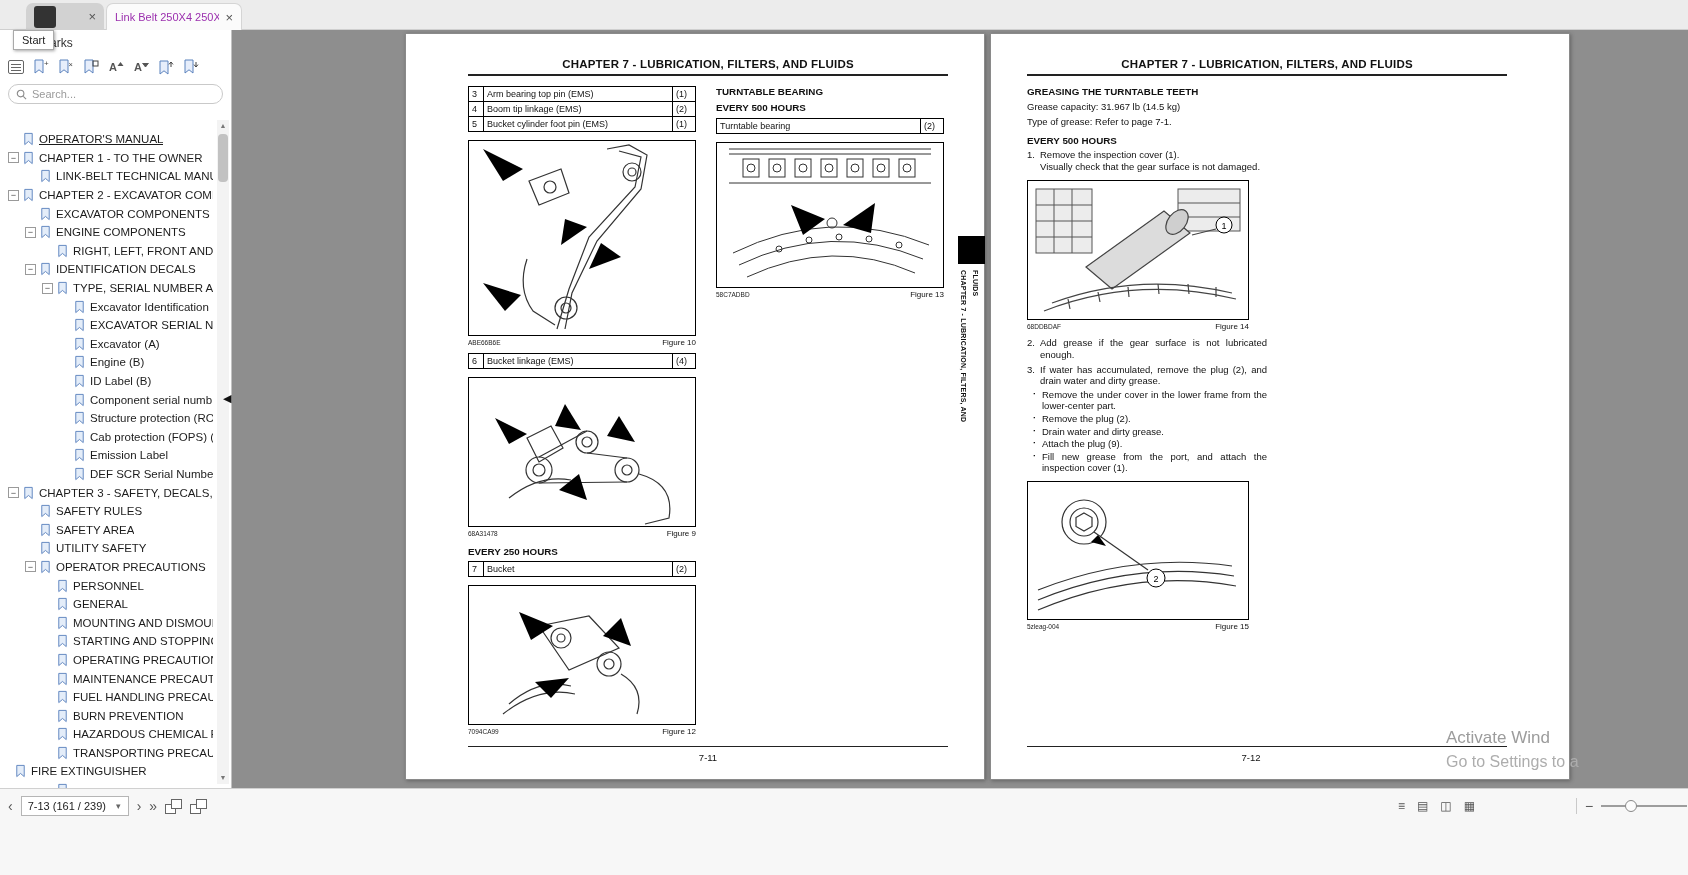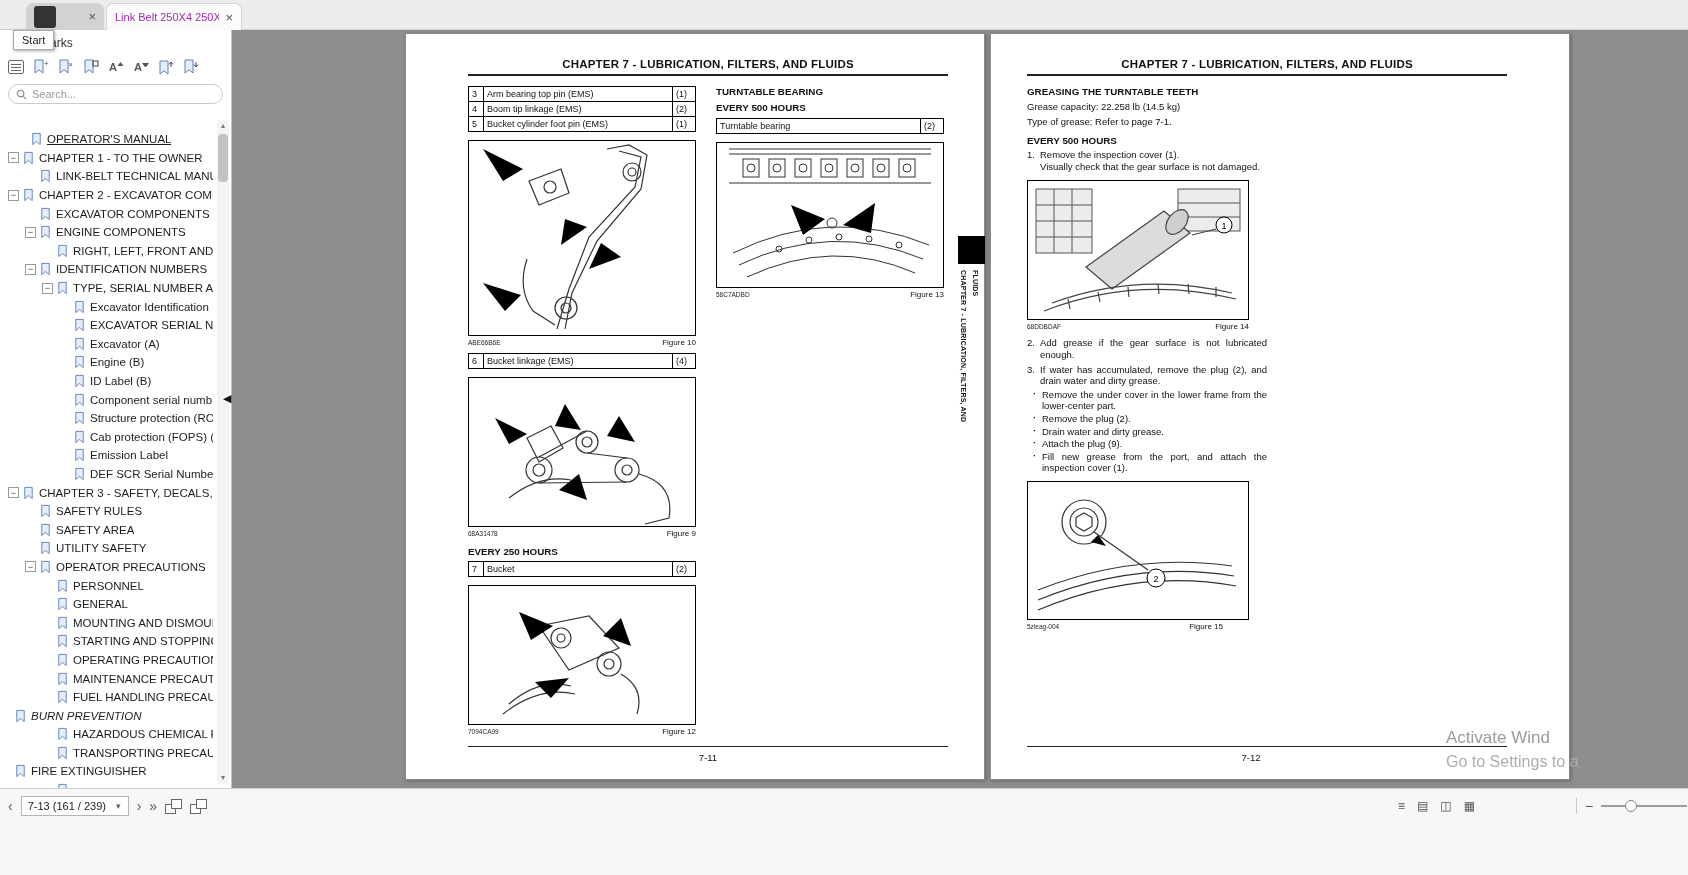--- a/index.html
+++ b/index.html
@@ -192,21 +192,21 @@
     </span>
   </div>
   <div class="search-row">
     <svg width="11" height="11" viewBox="0 0 12 12">
         <circle cx="5" cy="5" r="3.6" fill="none" stroke="#8a8a8a" stroke-width="1.2"></circle>
         <line x1="8" y1="8" x2="11" y2="11" stroke="#8a8a8a" stroke-width="1.2"></line>
       </svg>
     <input type="text" placeholder="Search..." style="">
   </div>
   <div id="tree">
-      <div class="tree-row selected" style="padding-left: 16px; text-decoration: underline;">
+      <div class="tree-row selected" style="padding-left: 8px; text-decoration: underline;">
         <span class="expander"></span>
         <span class="flag"><svg viewBox="0 0 13 15" width="13" height="14">
             <path d="M2.5 1.5 h8 v12 l-4 -3.4 l-4 3.4 z" fill="#e4edf9" stroke="#5b82bd" stroke-width="1"></path>
           </svg></span>
         <span class="tree-label">OPERATOR'S MANUAL</span>
       </div>
       <div class="tree-row" style="padding-left: 8px;">
         <span class="expander box">−</span>
         <span class="flag"><svg viewBox="0 0 13 15" width="13" height="14">
             <path d="M2.5 1.5 h8 v12 l-4 -3.4 l-4 3.4 z" fill="#e4edf9" stroke="#5b82bd" stroke-width="1"></path>
@@ -246,21 +246,21 @@
         <span class="flag"><svg viewBox="0 0 13 15" width="13" height="14">
             <path d="M2.5 1.5 h8 v12 l-4 -3.4 l-4 3.4 z" fill="#e4edf9" stroke="#5b82bd" stroke-width="1"></path>
           </svg></span>
         <span class="tree-label">RIGHT, LEFT, FRONT AND RI...</span>
       </div>
       <div class="tree-row" style="padding-left: 25px;">
         <span class="expander box">−</span>
         <span class="flag"><svg viewBox="0 0 13 15" width="13" height="14">
             <path d="M2.5 1.5 h8 v12 l-4 -3.4 l-4 3.4 z" fill="#e4edf9" stroke="#5b82bd" stroke-width="1"></path>
           </svg></span>
-        <span class="tree-label">IDENTIFICATION NUMBERS</span>
+        <span class="tree-label">IDENTIFICATION DECALS</span>
       </div>
       <div class="tree-row" style="padding-left: 42px;">
         <span class="expander box">−</span>
         <span class="flag"><svg viewBox="0 0 13 15" width="13" height="14">
             <path d="M2.5 1.5 h8 v12 l-4 -3.4 l-4 3.4 z" fill="#e4edf9" stroke="#5b82bd" stroke-width="1"></path>
           </svg></span>
         <span class="tree-label">TYPE, SERIAL NUMBER AND...</span>
       </div>
       <div class="tree-row" style="padding-left: 59px;">
         <span class="expander"></span>
@@ -409,21 +409,21 @@
           </svg></span>
         <span class="tree-label">MAINTENANCE PRECAUTIO...</span>
       </div>
       <div class="tree-row" style="padding-left: 42px;">
         <span class="expander"></span>
         <span class="flag"><svg viewBox="0 0 13 15" width="13" height="14">
             <path d="M2.5 1.5 h8 v12 l-4 -3.4 l-4 3.4 z" fill="#e4edf9" stroke="#5b82bd" stroke-width="1"></path>
           </svg></span>
         <span class="tree-label">FUEL HANDLING PRECAUTI...</span>
       </div>
-      <div class="tree-row" style=" font-style: italic;">
+      <div class="tree-row" style="padding-left: 42px;">
         <span class="expander"></span>
         <span class="flag"><svg viewBox="0 0 13 15" width="13" height="14">
             <path d="M2.5 1.5 h8 v12 l-4 -3.4 l-4 3.4 z" fill="#e4edf9" stroke="#5b82bd" stroke-width="1"></path>
           </svg></span>
         <span class="tree-label">BURN PREVENTION</span>
       </div>
       <div class="tree-row" style="padding-left: 42px;">
         <span class="expander"></span>
         <span class="flag"><svg viewBox="0 0 13 15" width="13" height="14">
             <path d="M2.5 1.5 h8 v12 l-4 -3.4 l-4 3.4 z" fill="#e4edf9" stroke="#5b82bd" stroke-width="1"></path>
@@ -641,21 +641,21 @@
     <div class="footer-rule"></div>
     <div class="page-num">7-11</div>
   </div>
 
   <div class="page" id="pageR">
     <div class="pg-header">CHAPTER 7 - LUBRICATION, FILTERS, AND FLUIDS</div>
     <div class="pg-rule"></div>
 
     <div class="rcol">
       <div class="h-bold first">GREASING THE TURNTABLE TEETH</div>
-      <div class="body" style="margin-top:4px;">Grease capacity: 22.258 lb (14.5 kg)</div>
+      <div class="body" style="margin-top:4px;">Grease capacity: 31.967 lb (14.5 kg)</div>
       <div class="body" style="margin-top:3px;">Type of grease: Refer to page 7-1.</div>
       <div class="h-bold">EVERY 500 HOURS</div>
 
       <div class="step body">
         <span class="n">1.</span>
         <span>Remove the inspection cover (1).</span>
       </div>
       <div class="note body">Visually check that the gear surface is not damaged.</div>
 
       <div class="figbox" style="height:140px; width:222px;">
@@ -720,21 +720,21 @@
             <line x1="66" y1="50" x2="120" y2="88"></line>
             <path d="M10 128 Q110 86 208 104"></path>
             <path d="M10 118 Q108 78 206 94"></path>
             <path d="M10 108 Q106 70 204 84"></path>
           </g>
           <polygon points="70,53 78,64 63,60" fill="#000"></polygon>
           <circle cx="128" cy="96" r="9" fill="#fff" stroke="#000"></circle>
           <text x="128" y="99.5" font-size="9" text-anchor="middle" fill="#000">2</text>
         </svg>
       </div>
-      <div class="figcap" style="width:196px;gap:20px;">
+      <div class="figcap" style="width:222px;gap:20px;">
         <span class="code">5zleag-004</span>
         <span class="fig">Figure 15</span>
       </div>
     </div>
 
     <div class="watermark">
       <div class="w1">Activate Wind</div>
       <div class="w2">Go to Settings to a</div>
     </div>
 

